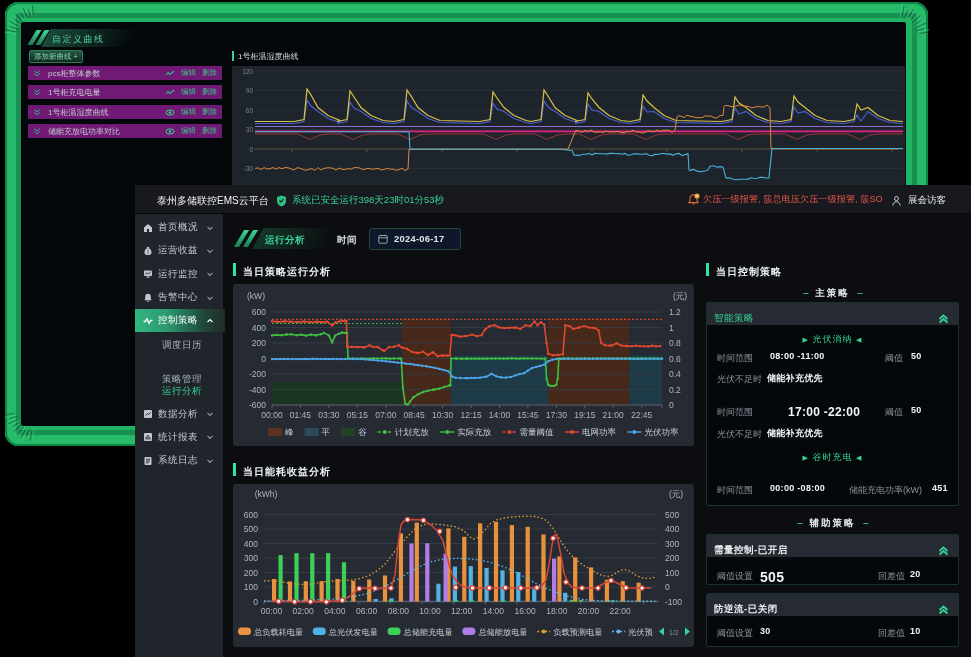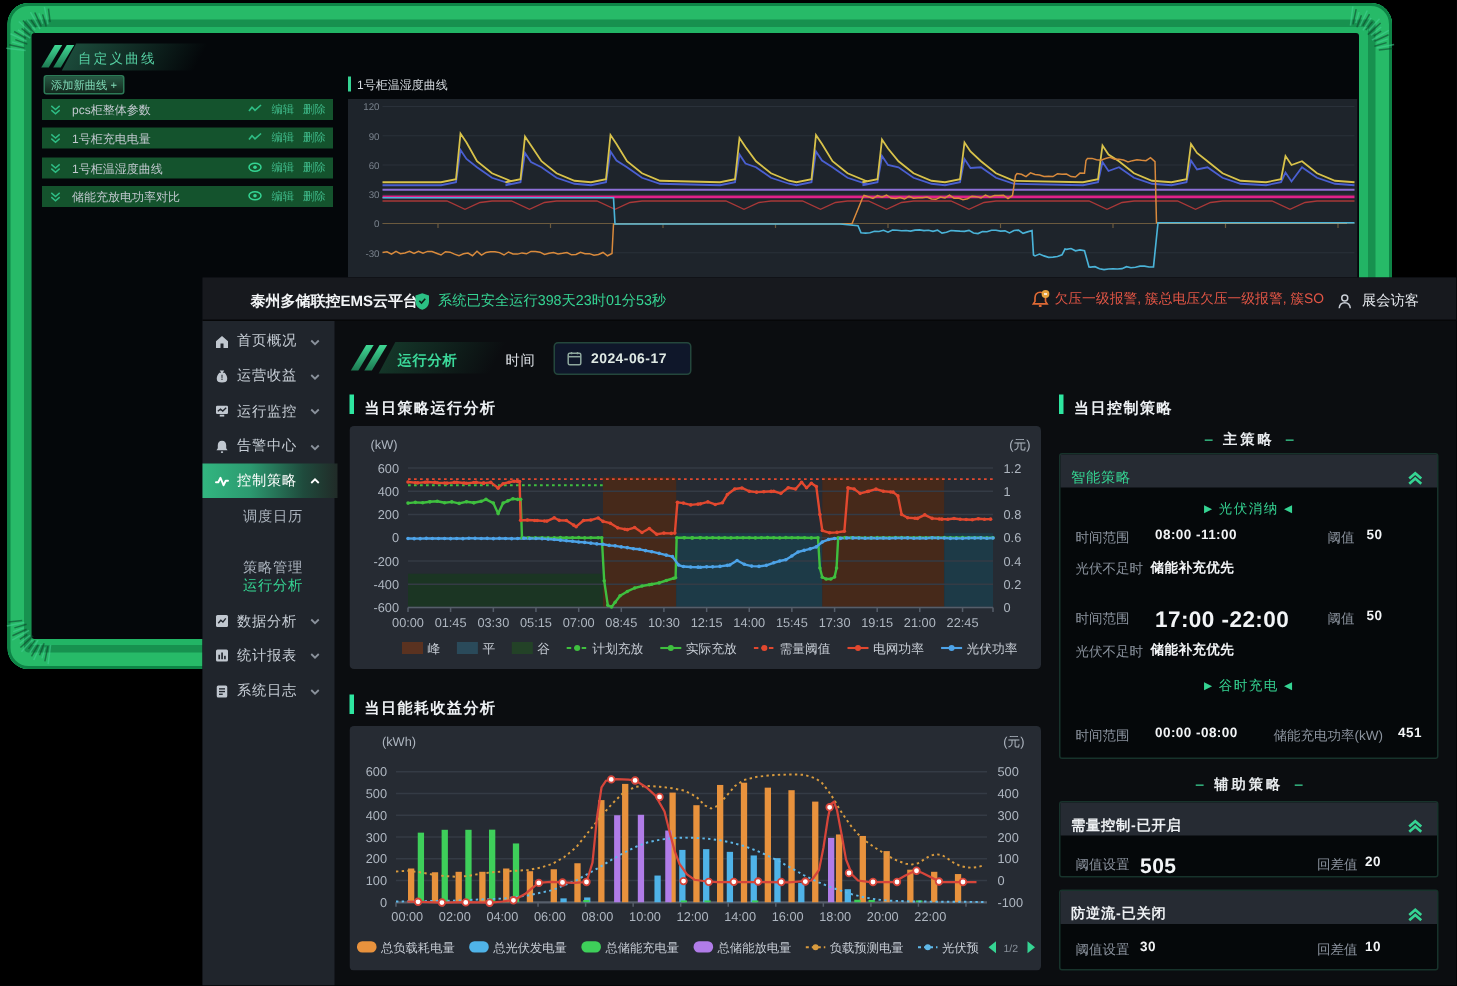--- a/index.html
+++ b/index.html
@@ -4,48 +4,48 @@
 *{margin:0;padding:0;box-sizing:border-box;font-family:"Liberation Sans",sans-serif}
 html,body{width:971px;height:657px;background:#000;overflow:hidden;position:relative}
 
 #bgframe{position:absolute;left:5px;top:2px;width:923px;height:444px;border-radius:14px;
 background:#22b465;box-shadow:inset 0 0 0 2px #0e8446,inset 0 0 0 11px #27ba68,inset 0 0 0 16px #17914f}
 #bginner{position:absolute;left:16px;top:20px;width:885px;height:404px;border-radius:2px;background:#04070a}
 .slash{position:absolute;width:4.5px;height:17px;background:linear-gradient(#3fd794,#1d7a52);transform:skewX(-31deg)}
 #bgtitleband{position:absolute;left:46px;top:29px;width:88px;height:18px;background:linear-gradient(90deg,#1b4a3a,rgba(10,30,24,0));transform:skewX(-28deg)}
 #bgtitle{position:absolute;left:52px;top:33px;font-size:9px;color:#55cfa2;letter-spacing:1.5px}
 #addbtn{position:absolute;left:29px;top:50px;width:54px;height:12.5px;background:linear-gradient(#275a44,#12281d);border:1px solid #2d7a57;border-radius:2px;color:#7fd9b6;font-size:7.5px;text-align:center;line-height:11px}
-.bgrow{position:absolute;left:28px;width:194px;height:14px;background:#14532d;display:flex;align-items:center}
+.bgrow{position:absolute;left:28px;width:194px;height:14px;background:#701a75;display:flex;align-items:center}
 .bgrow-ic{margin-left:5px;display:flex}
 .bgrow-t{margin-left:7px;font-size:8px;color:#c2c8cf}
-.bgrow-right{margin-left:auto;margin-right:5px;display:flex;align-items:flex-start;gap:6px}
+.bgrow-right{margin-left:auto;margin-right:5px;display:flex;align-items:center;gap:6px}
 .gl{color:#3fba8a;font-size:7.5px}
 #bgcharttitle{position:absolute;left:238px;top:51px;font-size:8px;color:#d8dde2}
 #bgchartbar{position:absolute;left:232px;top:51px;width:2px;height:10px;background:#35d493}
 
 #fg{position:absolute;left:135px;top:185px;width:836px;height:472px;background:#0b0d10}
 #topbar{position:absolute;left:0;top:0;width:836px;height:29px;background:#17191e;border-bottom:1px solid #060708}
-#tbtitle{position:absolute;left:32px;top:9px;font-size:10px;font-weight:bold;color:#f2f4f6}
+#tbtitle{position:absolute;left:22px;top:9px;font-size:10px;font-weight:normal;color:#f2f4f6}
 #tbsafe{position:absolute;left:141px;top:9px;font-size:9.5px;color:#35d493;display:flex;gap:5px;align-items:center}
 #tbalarm{position:absolute;left:552px;top:8px;font-size:9.2px;color:#e25545;display:flex;gap:3px;align-items:center;white-space:nowrap}
 #tbuser{position:absolute;left:757px;top:9px;font-size:9.5px;color:#e4e7ec;display:flex;gap:7px;align-items:center}
 #sidebar{position:absolute;left:0;top:29px;width:88px;height:443px;background:#20252c}
 .mi{position:absolute;left:0;width:90px;height:23.3px;display:flex;align-items:center;color:#c6cdd5;font-size:9.5px}
 .mi svg:first-child{margin-left:8px}
 .mi span{margin-left:5px;letter-spacing:0.5px}
 .mi svg:last-child{margin-left:auto;margin-right:11px}
 .mi.active{background:linear-gradient(90deg,#32b680 0%,#2c9a70 35%,#1f4a3c 75%,#212b28 100%);color:#fff}
 .smi{position:absolute;left:27px;width:63px;height:23.3px;line-height:23.3px;color:#aab3bd;font-size:9.5px;letter-spacing:0.5px}
 .smi.act{color:#35d493}
 
 .secbar{position:absolute;width:3px;height:13px;background:#2ee6a0}
 .sectitle{position:absolute;font-size:10px;font-weight:bold;color:#eef1f4;letter-spacing:1px}
 #runband{position:absolute;left:258px;top:228px;width:74px;height:21px;background:linear-gradient(90deg,#143528,rgba(10,26,20,0));transform:skewX(-28deg)}
 #runtitle{position:absolute;left:265px;top:234px;font-size:9.5px;font-weight:bold;color:#3bd99a;letter-spacing:0.5px}
-#lbltime{position:absolute;left:337px;top:234px;font-size:9.5px;font-weight:normal;color:#dfe3e8;letter-spacing:0.5px}
+#lbltime{position:absolute;left:337px;top:234px;font-size:9.5px;font-weight:bold;color:#dfe3e8;letter-spacing:0.5px}
 #datebox{position:absolute;left:369px;top:228px;width:92px;height:22px;background:#0f172a;border:1px solid #24473c;border-radius:3px;display:flex;align-items:center}
 #datebox svg{margin-left:8px}
 #datebox span{margin-left:6px;font-size:9.3px;font-weight:bold;color:#dfe9e4;letter-spacing:0.3px}
 
 .divider{position:absolute;width:253px;left:706px;text-align:center;font-size:9.5px;font-weight:bold;color:#e8ebee;letter-spacing:2px}
 .divider i{font-style:normal;color:#36bd85;font-weight:bold;letter-spacing:0;margin:0 5px;display:inline-block;transform:scaleX(0.55);}
 .card{position:absolute;left:706px;width:253px;background:#05080a;border:1px solid #17332b;border-radius:2px}
 .cardhead{height:22px;background:#262b33;display:flex;align-items:flex-end}
 .cardhead .ct{margin-left:7px;font-size:9.5px;letter-spacing:0.5px}
 .cardhead svg{margin-left:auto;margin-right:8px}
@@ -924,21 +924,21 @@
     </div>
 </div>
 <div class="subhead" style="left:706px;top:333px;width:253px"><b>▶</b> 光伏消纳 <b>◀</b></div>
 <div class="prow" style="left:717px;top:352px">时间范围</div>
 <div class="prow pval" style="left:770px;top:351px;font-size:9px">08:00 -11:00</div>
 <div class="prow" style="left:885px;top:352px">阈值</div>
 <div class="prow pval" style="left:911px;top:351px;font-size:9px">50</div>
 <div class="prow" style="left:717px;top:373px">光伏不足时</div>
 <div class="prow pval" style="left:767px;top:372px;font-size:9px">储能补充优先</div>
 <div class="prow" style="left:717px;top:406px">时间范围</div>
-<div class="prow pval" style="left:770px;top:405px;font-size:15px">17:00 -22:00</div>
+<div class="prow pval" style="left:788px;top:405px;font-size:12px">17:00 -22:00</div>
 <div class="prow" style="left:885px;top:406px">阈值</div>
 <div class="prow pval" style="left:911px;top:405px;font-size:9px">50</div>
 <div class="prow" style="left:717px;top:428px">光伏不足时</div>
 <div class="prow pval" style="left:767px;top:427px;font-size:9px">储能补充优先</div>
 <div class="subhead" style="left:706px;top:451px;width:253px"><b>▶</b> 谷时充电 <b>◀</b></div>
 <div class="prow" style="left:717px;top:484px">时间范围</div>
 <div class="prow pval" style="left:770px;top:483px;font-size:9px">00:00 -08:00</div>
 <div class="prow" style="left:849px;top:484px">储能充电功率(kW)</div>
 <div class="prow pval" style="left:932px;top:483px;font-size:9px">451</div>
 <div class="divider" style="top:517px"><i>—</i>辅助策略<i>—</i></div>

